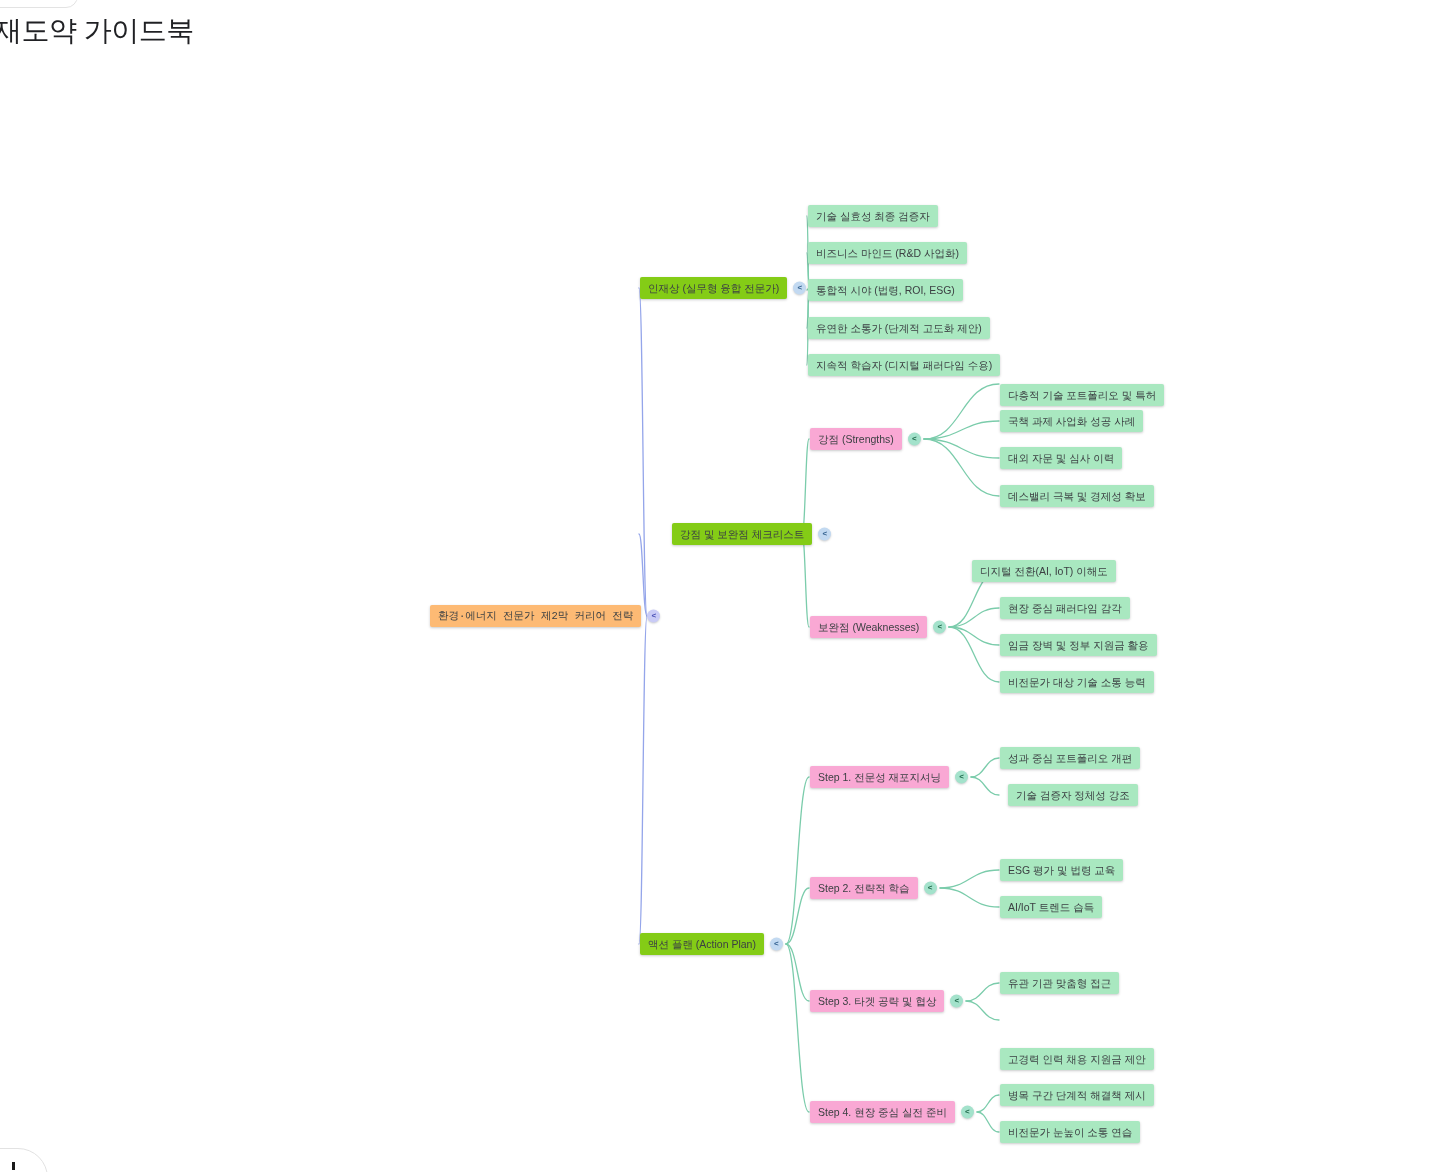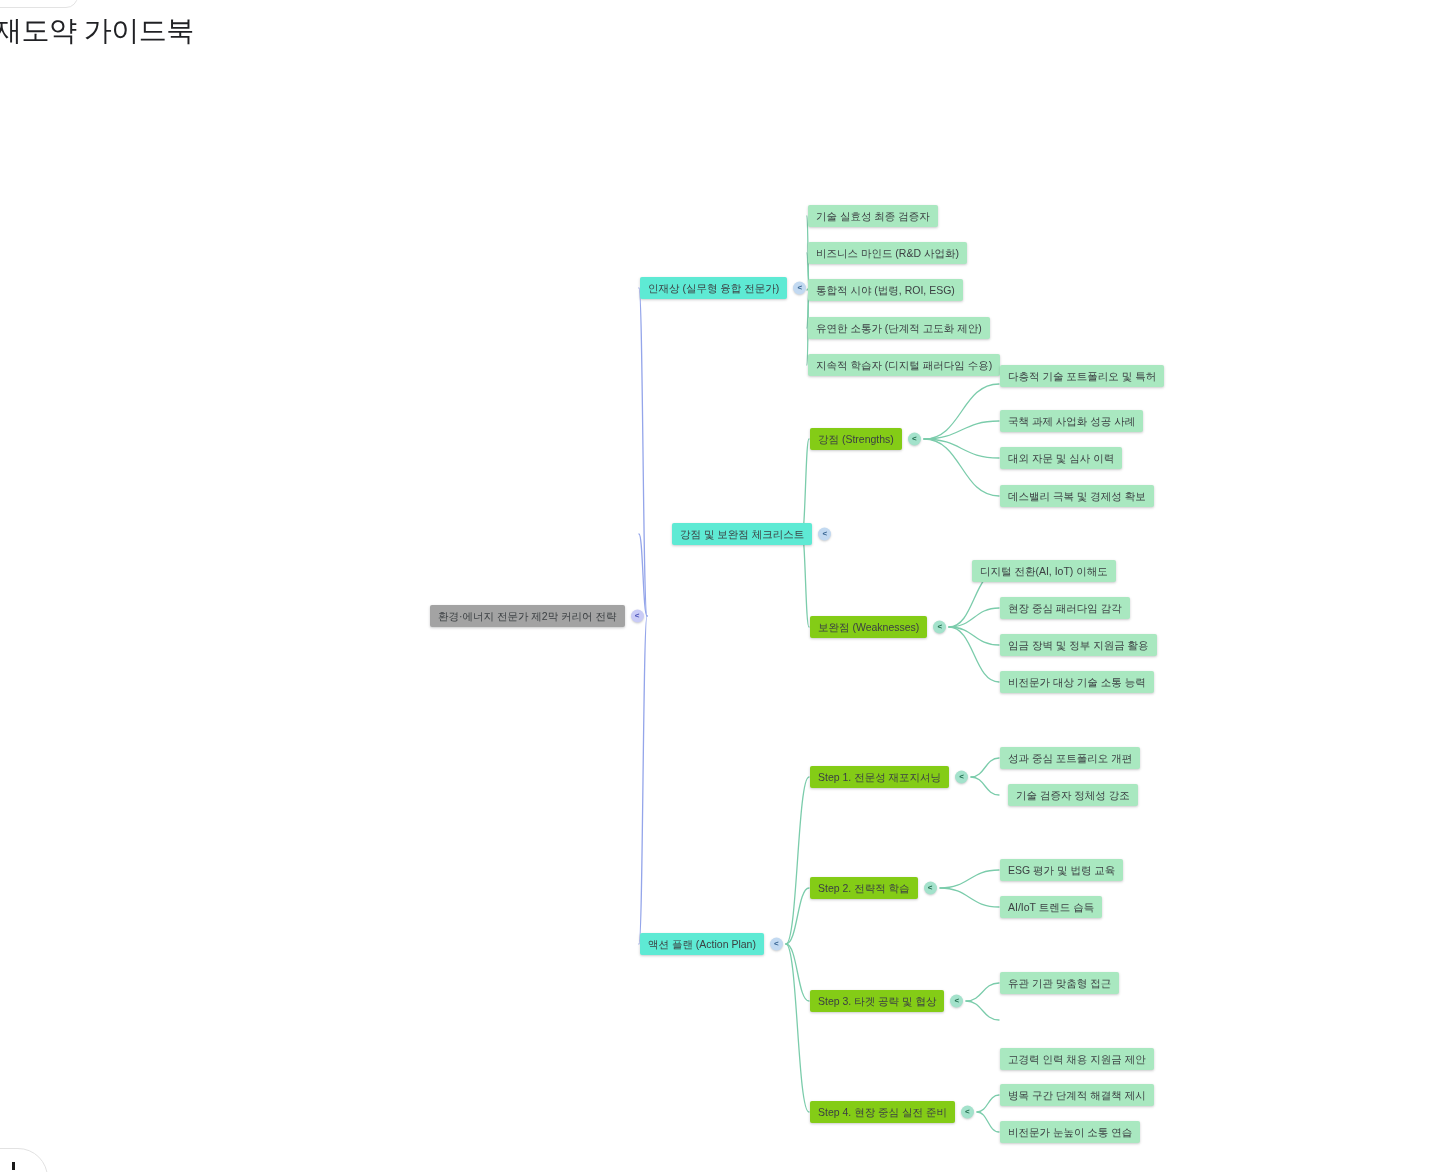--- a/index.html
+++ b/index.html
@@ -16,23 +16,23 @@
   .top-chip{
     position:absolute;left:-24px;top:-16px;width:100px;height:22px;
     background:#fff;border:1px solid #e3e3e3;border-radius:12px;
   }
   .node{
     position:absolute;padding:4px 8px;border-radius:2px;font-size:10.5px;
     line-height:1.35;white-space:nowrap;color:#3c4043;cursor:pointer;
     box-shadow:0 1px 2.5px rgba(60,64,67,.28);
   }
   .node .lbl{letter-spacing:0;}
-  .node.root{background:#a3a3a3;}
-  .node.blue{background:#5eead4;}
-  .node.gparent{background:#84cc16;}
+  .node.root{background:#fdba74;font-family:Liberation Mono, monospace;}
+  .node.blue{background:#84cc16;}
+  .node.gparent{background:#f9a8d4;}
   .node.gleaf{background:#a9e8c0;}
   .toggle{
     position:absolute;right:-19px;top:50%;transform:translateY(-50%);
     width:13px;height:13px;border-radius:50%;font-size:8px;font-weight:bold;
     display:flex;align-items:center;justify-content:center;
     box-shadow:0 1px 2px rgba(60,64,67,.25);
   }
   .node.root .toggle{background:#c9cbf6;color:#474db5;}
   .node.blue .toggle{background:#c2d9f1;color:#33618f;}
   .node.gparent .toggle{background:#a3e2cb;color:#1f6a4c;}
@@ -105,21 +105,21 @@
   <div class="node gleaf" style="left:808px;top:205px"><span class="lbl">기술 실효성 최종 검증자</span></div>
   <div class="node gleaf" style="left:808px;top:242px"><span class="lbl">비즈니스 마인드 (R&amp;D 사업화)</span></div>
   <div class="node gleaf" style="left:808px;top:279px"><span class="lbl">통합적 시야 (법령, ROI, ESG)</span></div>
   <div class="node gleaf" style="left:808px;top:317px"><span class="lbl">유연한 소통가 (단계적 고도화 제안)</span></div>
   <div class="node gleaf" style="left:808px;top:354px"><span class="lbl">지속적 학습자 (디지털 패러다임 수용)</span></div>
 
   <div class="node gparent" style="left:810px;top:428px">
     <span class="lbl">강점 (Strengths)</span>
     <span class="toggle">&lt;</span>
   </div>
-  <div class="node gleaf" style="left:1000px;top:365px"><span class="lbl">다층적 기술 포트폴리오 및 특허</span></div>
+  <div class="node gleaf" style="left:1000px;top:384px"><span class="lbl">다층적 기술 포트폴리오 및 특허</span></div>
   <div class="node gleaf" style="left:1000px;top:410px"><span class="lbl">국책 과제 사업화 성공 사례</span></div>
   <div class="node gleaf" style="left:1000px;top:447px"><span class="lbl">대외 자문 및 심사 이력</span></div>
   <div class="node gleaf" style="left:1000px;top:485px"><span class="lbl">데스밸리 극복 및 경제성 확보</span></div>
 
   <div class="node gparent" style="left:810px;top:616px">
     <span class="lbl">보완점 (Weaknesses)</span>
     <span class="toggle">&lt;</span>
   </div>
   <div class="node gleaf" style="left:972px;top:560px"><span class="lbl">디지털 전환(AI, IoT) 이해도</span></div>
   <div class="node gleaf" style="left:1000px;top:597px"><span class="lbl">현장 중심 패러다임 감각</span></div>

